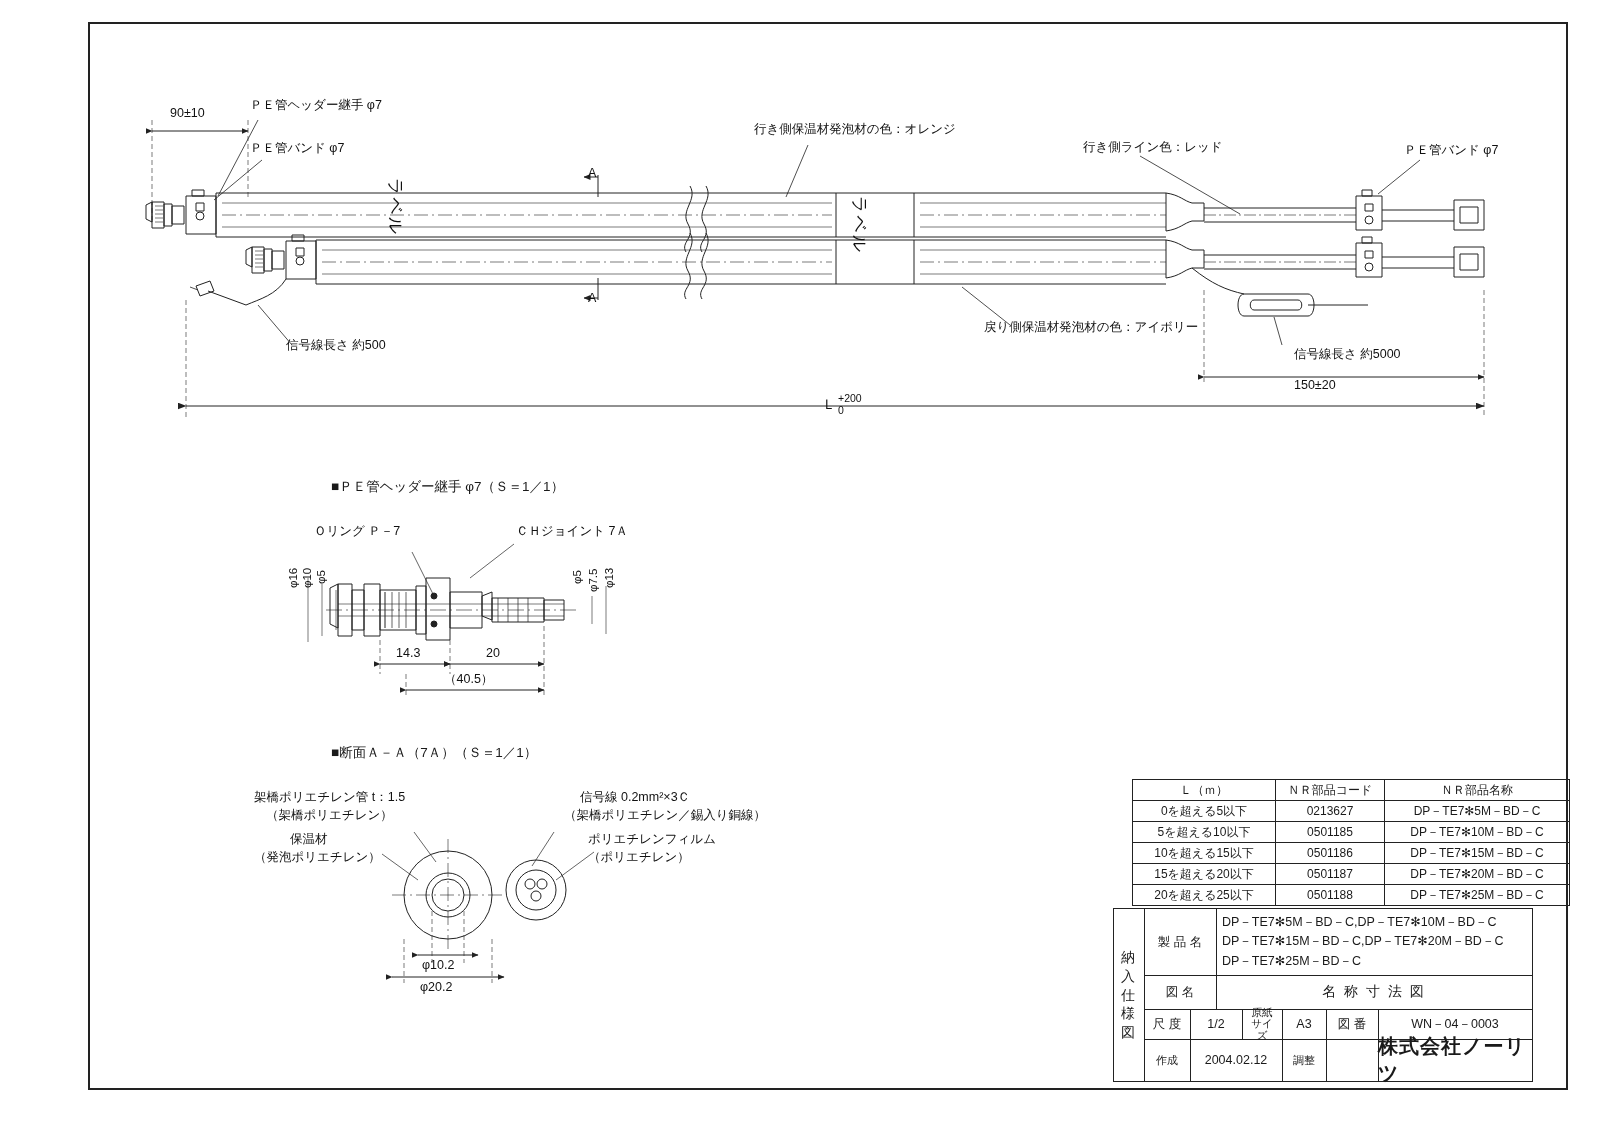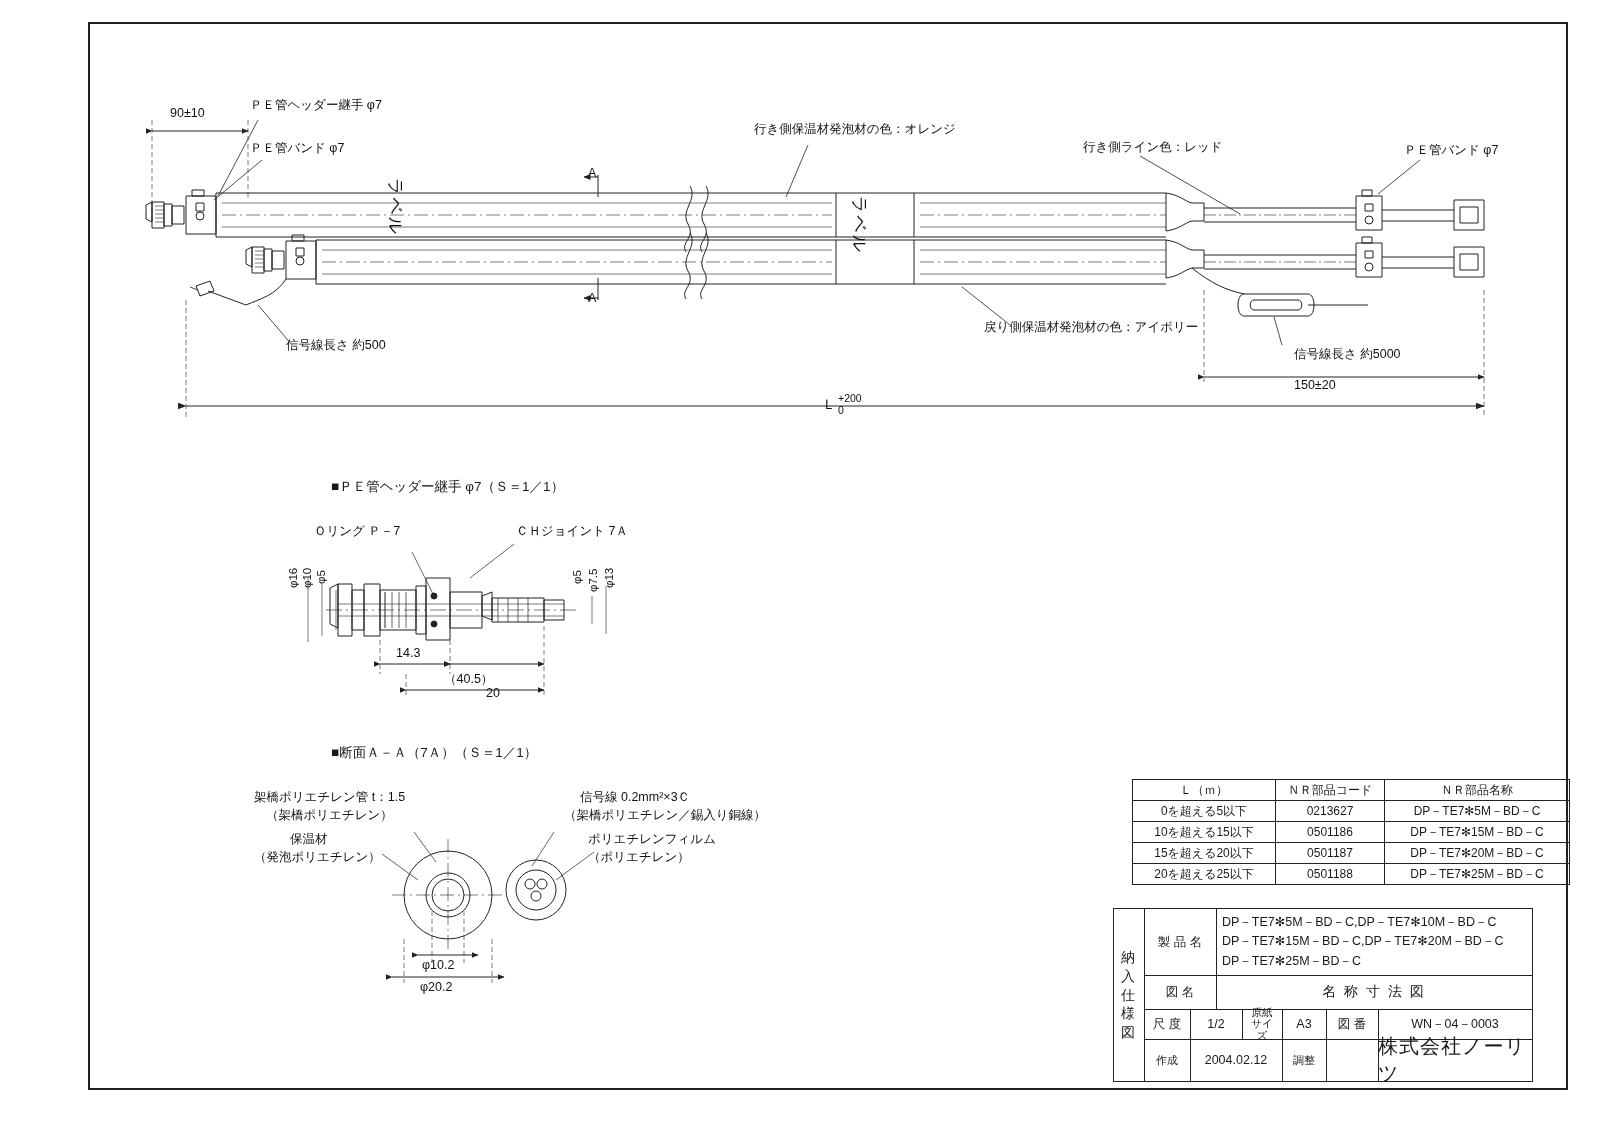--- a/index.html
+++ b/index.html
@@ -25,21 +25,21 @@
   .tb-left span{display:block;line-height:1.35;}
   .tb-body{position:absolute;left:30px;top:0;right:0;bottom:0;}
   .tb-row{position:absolute;left:0;right:0;border-bottom:1.2px solid #222;}
   .r1{top:0;height:66px;}
   .r2{top:66px;height:34px;}
   .r3{top:100px;height:30px;}
   .r4{top:130px;height:42px;border-bottom:none;}
   .cell{position:absolute;top:0;bottom:0;display:flex;align-items:center;justify-content:center;font-size:12.5px;}
   .cellv{border-right:1.2px solid #222;}
   .prodnames{font-size:12.5px;line-height:1.55;text-align:left;padding-left:6px;}
-  .maker{font-size:20px;font-weight:normal;letter-spacing:1px;}
+  .maker{font-size:20px;font-weight:bold;letter-spacing:1px;}
 </style>
 </head>
 <body>
 
 <div id="page">
 
   <div class="frame"></div>
 
   <svg class="svgwrap" viewBox="0 0 1600 1131">
     <defs>
@@ -266,21 +266,21 @@
   <div class="sect-title" style="left:316px;top:478px;">■ＰＥ管ヘッダー継手 φ7（Ｓ＝1／1）</div>
   <div class="lbl" style="left:314px;top:524px;">Ｏリング Ｐ－7</div>
   <div class="lbl" style="left:516px;top:524px;">ＣＨジョイント 7Ａ</div>
   <div class="lbl sm" style="left:286px;top:588px;transform:rotate(-90deg);transform-origin:left top;">φ16</div>
   <div class="lbl sm" style="left:300px;top:588px;transform:rotate(-90deg);transform-origin:left top;">φ10</div>
   <div class="lbl sm" style="left:314px;top:584px;transform:rotate(-90deg);transform-origin:left top;">φ5</div>
   <div class="lbl sm" style="left:570px;top:584px;transform:rotate(-90deg);transform-origin:left top;">φ5</div>
   <div class="lbl sm" style="left:586px;top:592px;transform:rotate(-90deg);transform-origin:left top;">φ7.5</div>
   <div class="lbl sm" style="left:602px;top:588px;transform:rotate(-90deg);transform-origin:left top;">φ13</div>
   <div class="lbl" style="left:396px;top:646px;">14.3</div>
-  <div class="lbl" style="left:486px;top:646px;margin-top:40px;">20</div>
+  <div class="lbl" style="left:486px;top:646px;">20</div>
   <div class="lbl" style="left:444px;top:672px;">（40.5）</div>
 
   <div class="sect-title" style="left:316px;top:744px;">■断面Ａ－Ａ（7Ａ）（Ｓ＝1／1）</div>
   <div class="lbl" style="left:254px;top:790px;">架橋ポリエチレン管 t：1.5</div>
   <div class="lbl" style="left:266px;top:808px;">（架橋ポリエチレン）</div>
   <div class="lbl" style="left:290px;top:832px;">保温材</div>
   <div class="lbl" style="left:254px;top:850px;">（発泡ポリエチレン）</div>
   <div class="lbl" style="left:580px;top:790px;">信号線 0.2mm²×3Ｃ</div>
   <div class="lbl" style="left:564px;top:808px;">（架橋ポリエチレン／錫入り銅線）</div>
   <div class="lbl" style="left:588px;top:832px;">ポリエチレンフィルム</div>
@@ -296,20 +296,25 @@
         <th class="col-name">ＮＲ部品名称</th>
       </tr>
     </thead>
     <tbody>
       <tr>
         <td>0を超える5以下</td>
         <td>0213627</td>
         <td>DP－TE7✻5M－BD－C</td>
       </tr>
       <tr>
+        <td>5を超える10以下</td>
+        <td>0501185</td>
+        <td>DP－TE7✻10M－BD－C</td>
+      </tr>
+      <tr>
         <td>10を超える15以下</td>
         <td>0501186</td>
         <td>DP－TE7✻15M－BD－C</td>
       </tr>
       <tr>
         <td>15を超える20以下</td>
         <td>0501187</td>
         <td>DP－TE7✻20M－BD－C</td>
       </tr>
       <tr>

